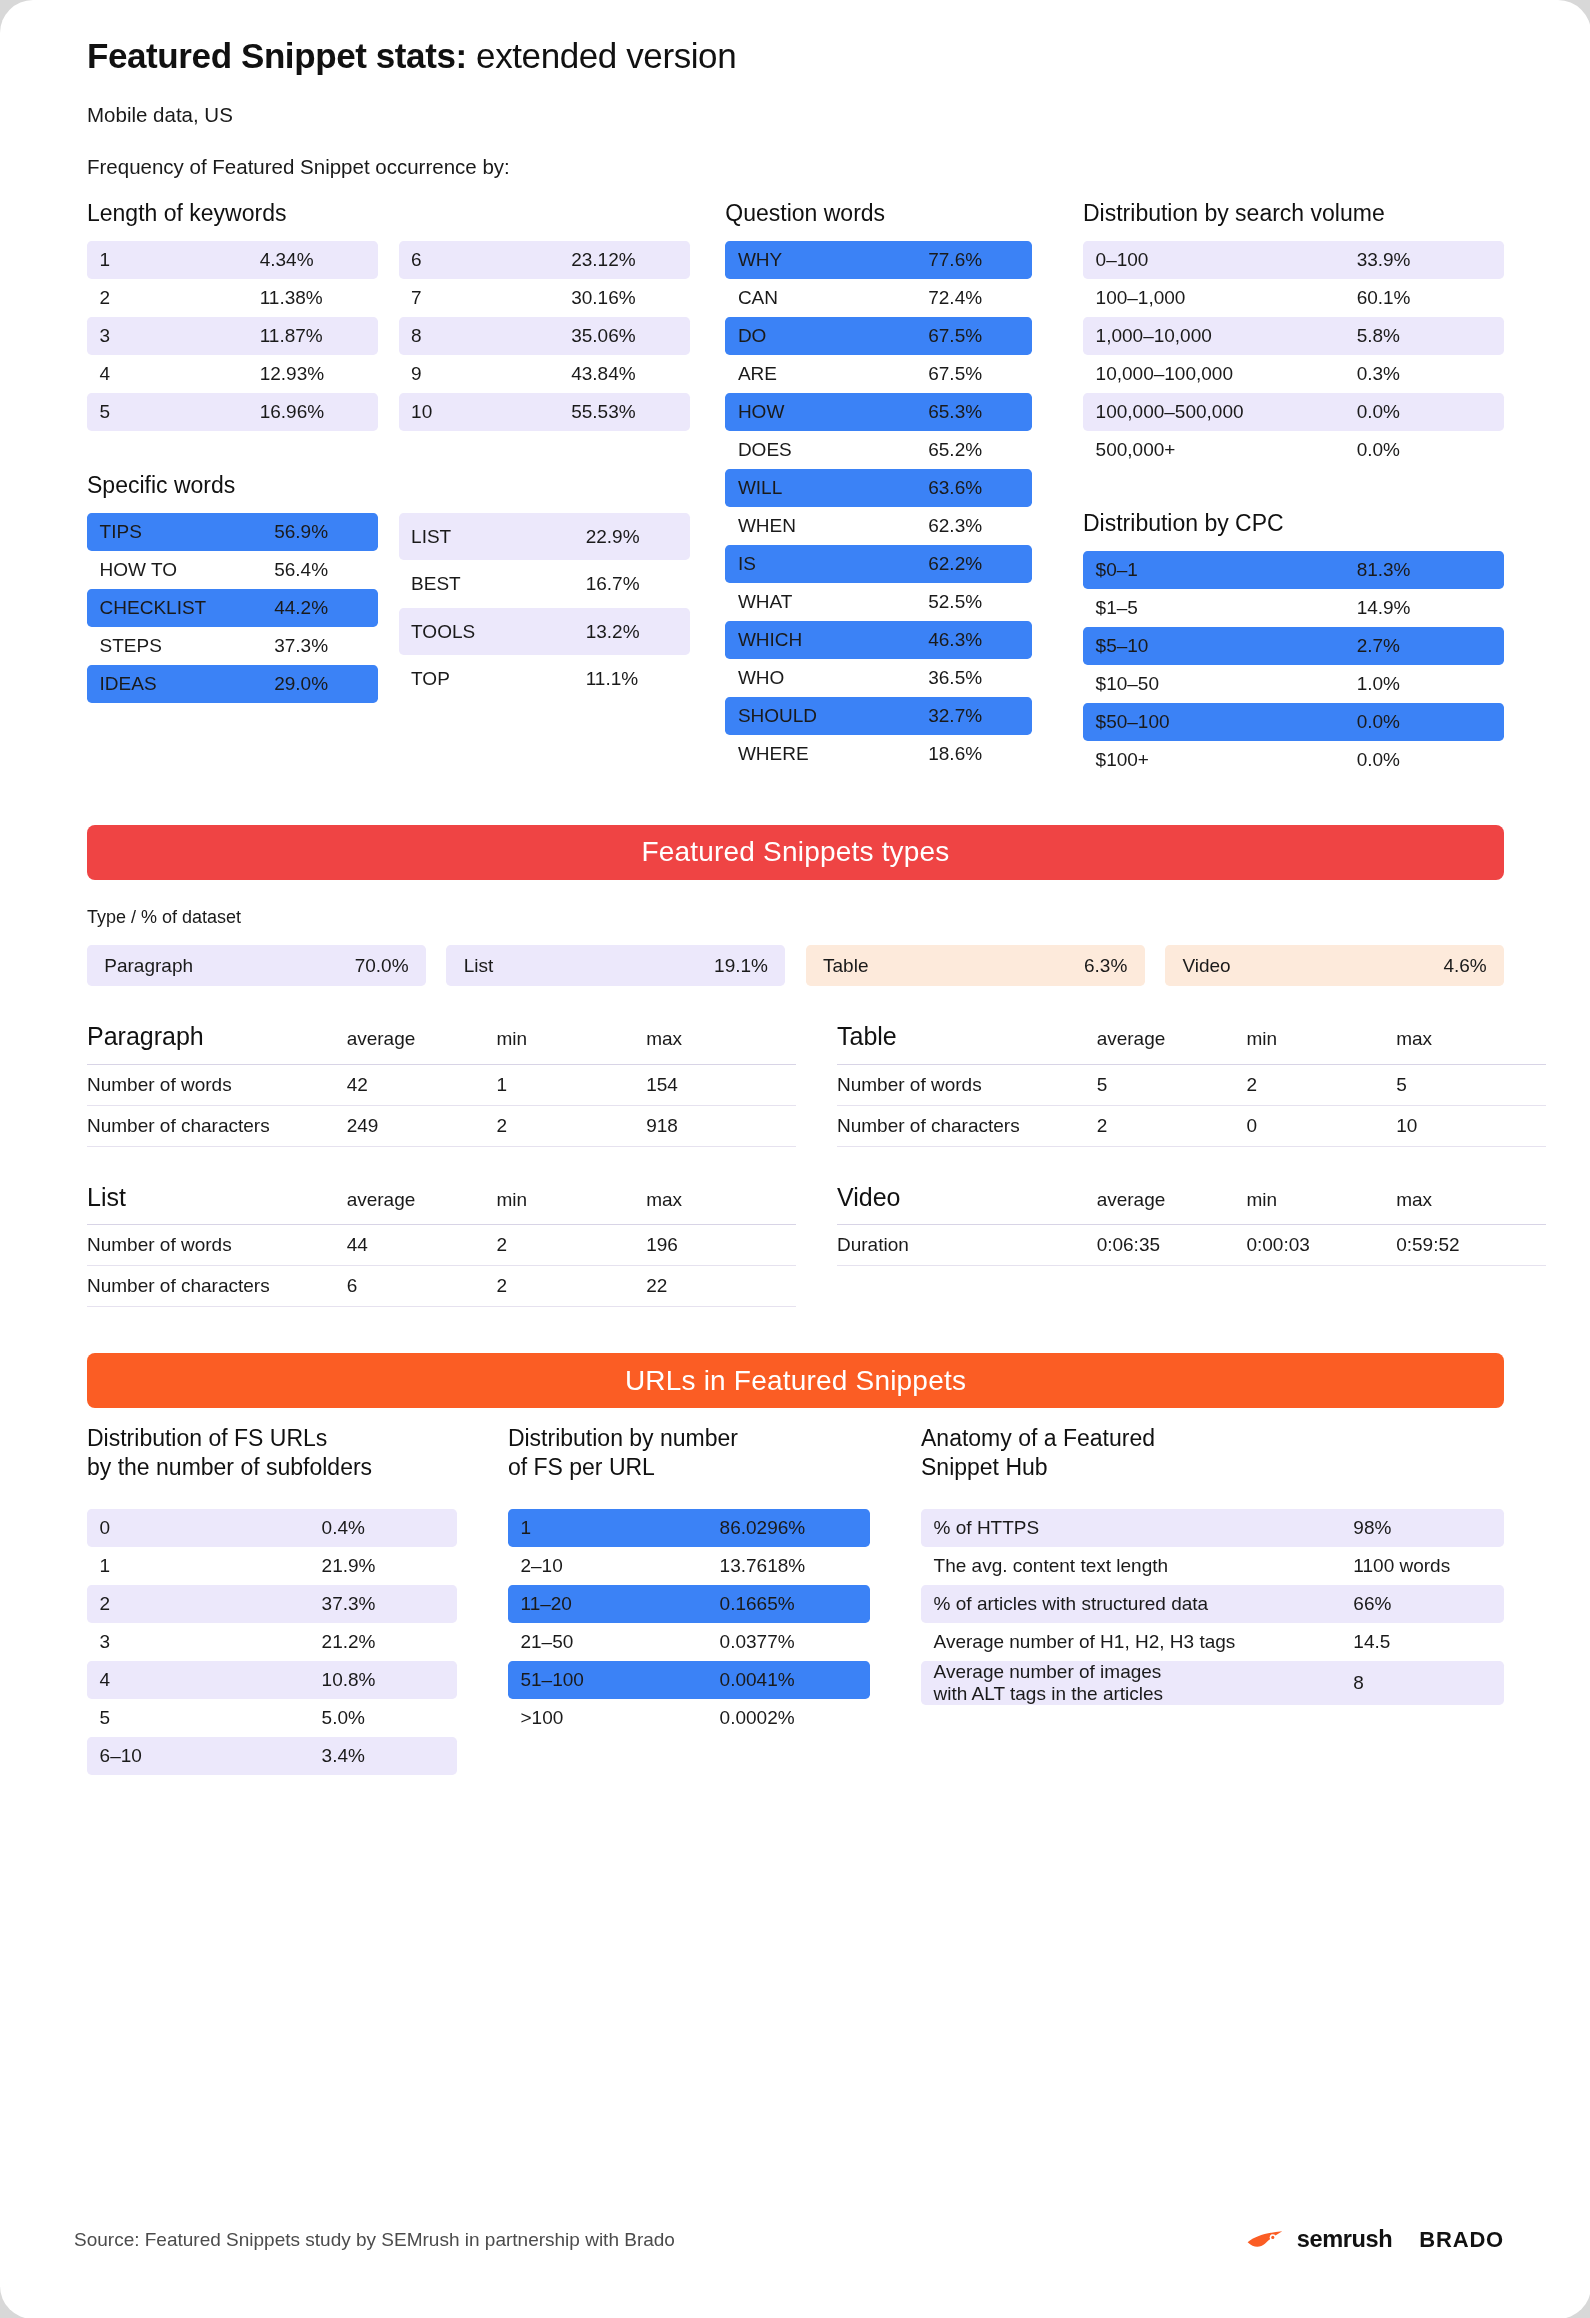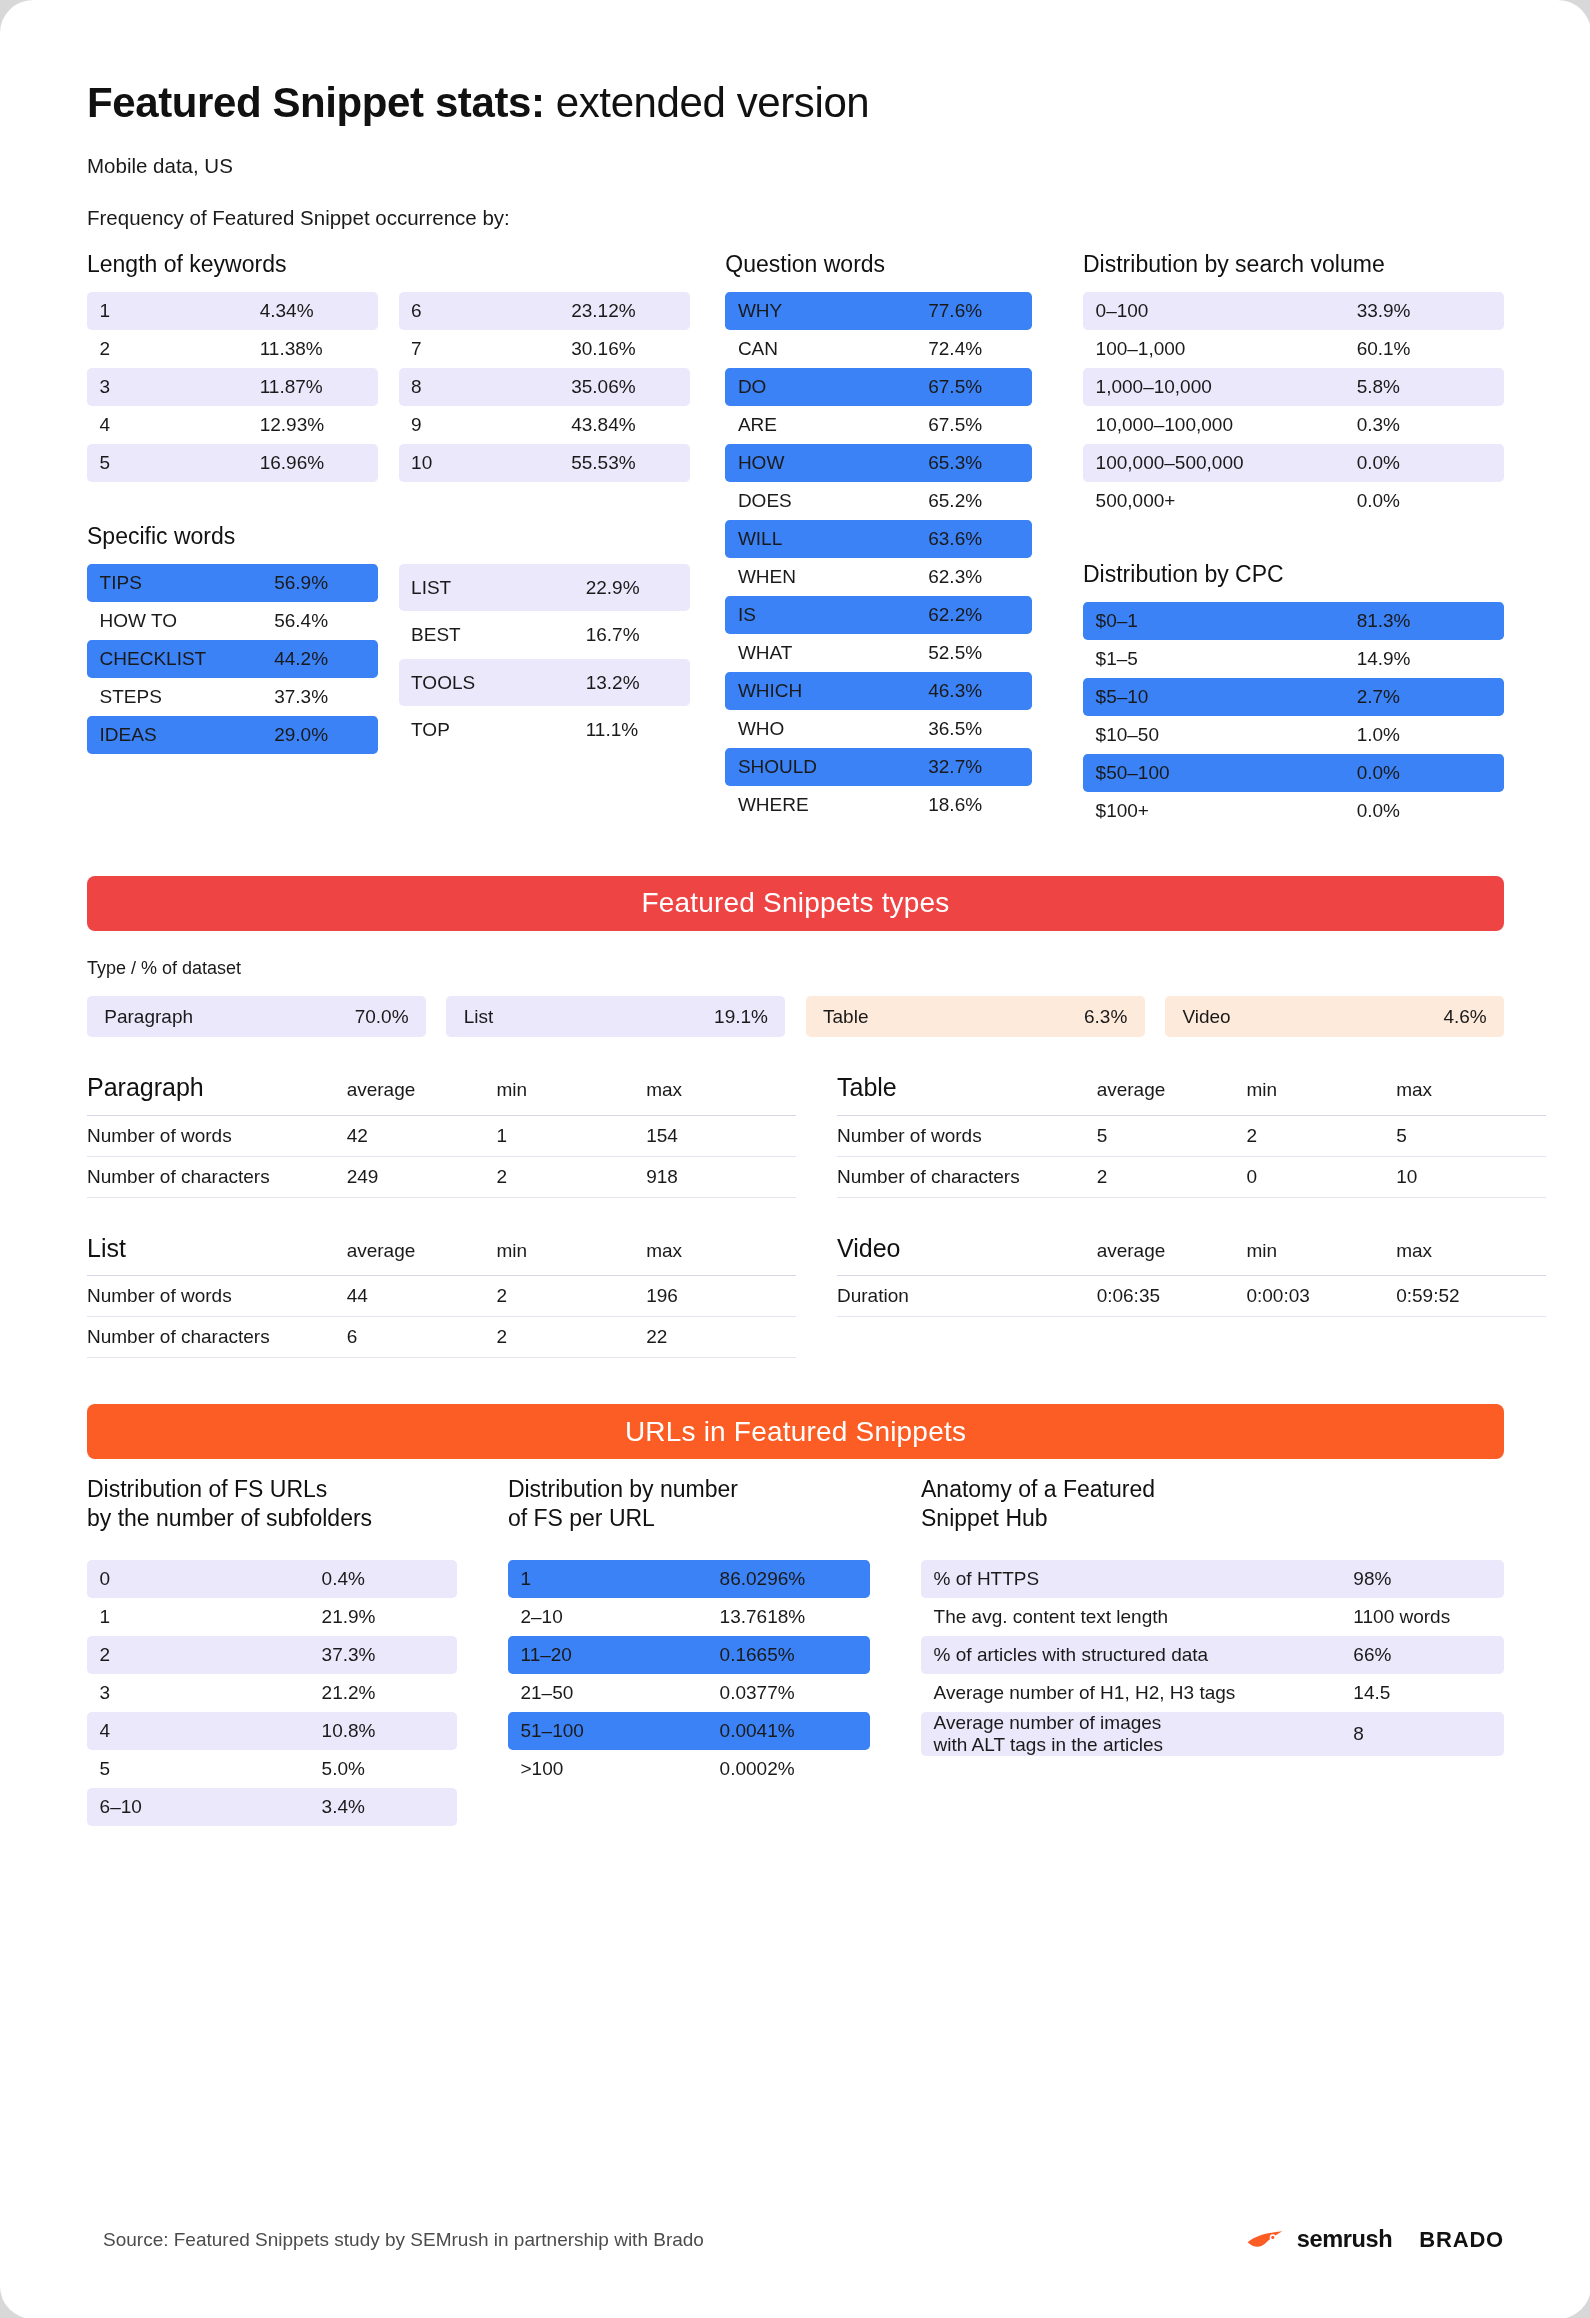--- a/index.html
+++ b/index.html
@@ -11,22 +11,22 @@
     width: 1591px;
     height: 2319px;
     background: #ffffff;
     border-radius: 33px;
     position: relative;
     overflow: hidden;
     padding: 0 87px;
   }
   
   .title {
-    margin-top: 79px;
-    font-size: 42px;
+    margin-top: 36px;
+    font-size: 35px;
     line-height: 1.15;
     color: #111111;
     letter-spacing: -0.4px;
   }
   .title b { font-weight: bold; }
   .title span.light { font-weight: normal; }
   .subtitle {
     margin-top: 27px;
     font-size: 20.5px;
     color: #1a1a1a;
@@ -125,21 +125,21 @@
     align-items: center;
     height: 41px;
     border-bottom: 0.8px solid #e6e2ef;
   }
   .stat-row .name { font-size: 19px; color: #1a1a1a; width: 260px; }
   .stat-row .c    { font-size: 19px; color: #1a1a1a; width: 150px; }
 
   
   .footer {
     position: absolute;
-    left: 103px;
+    left: 74px;
     right: 87px;
     bottom: 66px;
     display: flex;
     align-items: center;
     justify-content: space-between;
   }
   .source { font-size: 19px; color: #4c4c4c; }
   .brands { display: flex; align-items: center; gap: 27px; }
   .semrush { display: flex; align-items: center; gap: 9.5px; }
   .semrush .word { font-size: 23.6px; font-weight: bold; color: #111; letter-spacing: -0.4px; }

